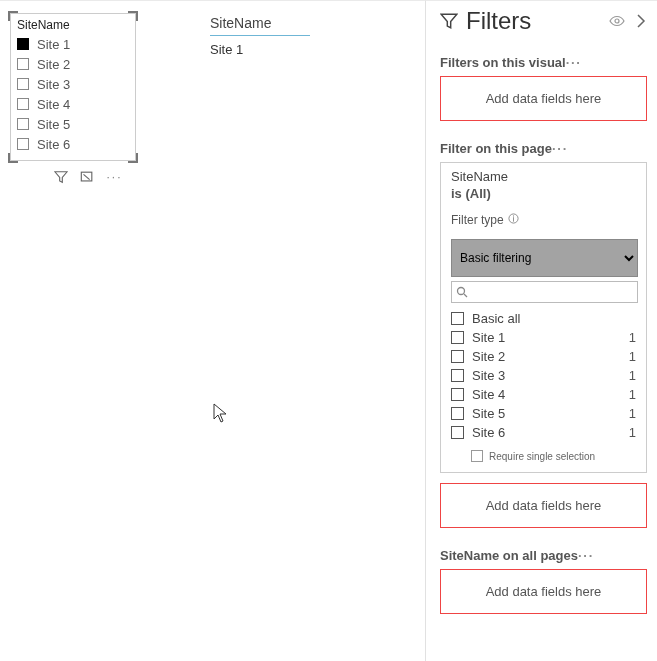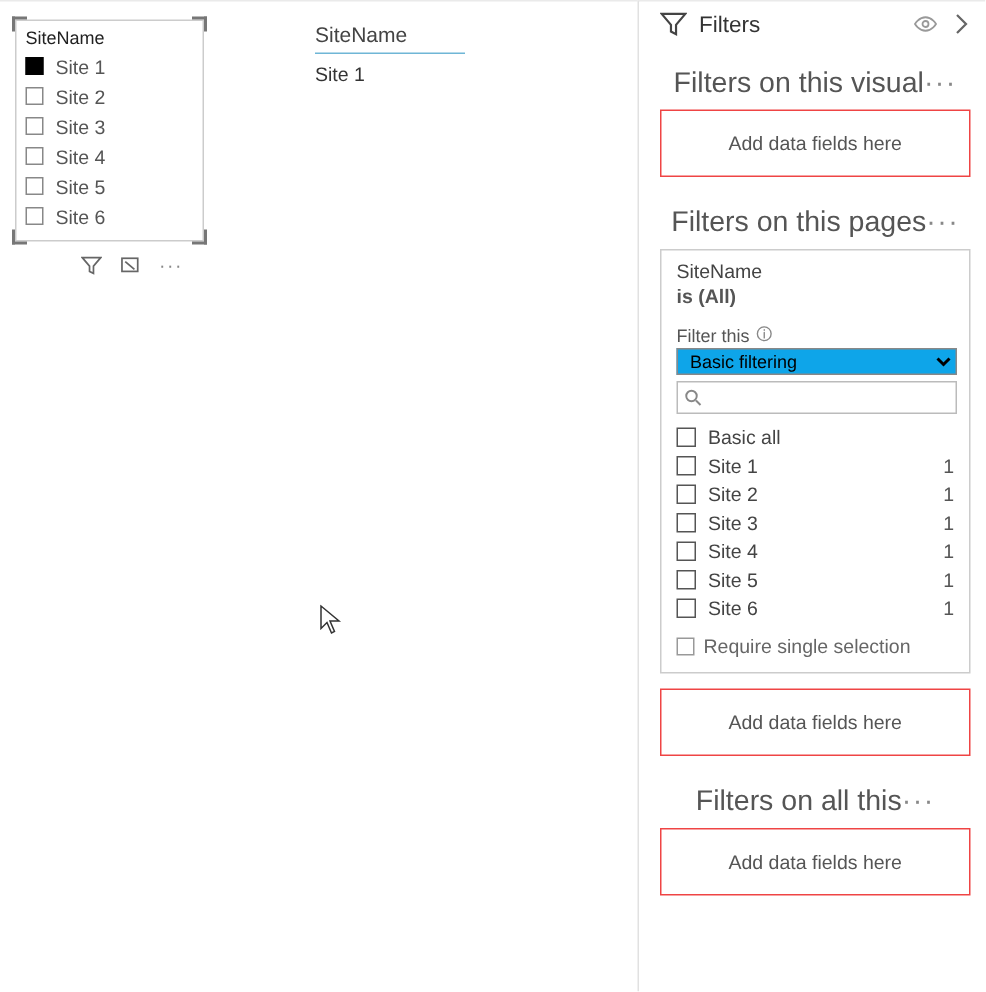--- a/index.html
+++ b/index.html
@@ -114,33 +114,34 @@
     padding: 6px 10px 10px 14px;
     overflow-y: auto;
   }
   .fp-header {
     display: flex;
     align-items: center;
     gap: 8px;
     margin-bottom: 20px;
   }
   .fp-header h2 {
-    font-size: 15px;
+    font-size: 24px;
     font-weight: 400;
     color: #333;
     flex: 1;
   }
   .hdr-icons { display:flex; align-items:center; gap:10px; color:#888;}
   .section-label {
     display:flex;
-    justify-content:center;
+    justify-content:flex-start;
     align-items:center;
     color: #555;
-    font-size: 19px;
+    font-size: 13px;
     margin: 20px 0 6px 0;
+    font-weight: bold;
   }
   .section-label:first-of-type { margin-top: 0; }
   .dots { color:#888; letter-spacing:1px; cursor:default;}
   .add-fields {
     border: 1px solid #ef4444;
     text-align: center;
     color: #555;
     font-size: 13px;
     padding: 14px 4px;
     margin-bottom: 6px;
@@ -152,27 +153,27 @@
     margin-bottom: 10px;
   }
   .fc-name { font-size: 13px; color:#444; }
   .fc-state { font-size: 13px; color:#555; margin-top:2px;font-weight:bold; }
   .fc-ftlabel {
     font-size: 12px; color:#555;
     margin-top: 12px;
     display:flex; align-items:center; gap:4px;
   }
   .fc-select {
-    margin-top: 1px;
+    margin-top: 12px;
     width: 100%;
-    height: 18px;
+    height: 38px;
     border:1px solid #888;
     font-size:12px;
     padding: 0 4px;
-    background:#0ea5e9;
+    background:#a3a3a3;
   }
   .fc-search {
     margin-top: 4px;
     width: 100%;
     height: 22px;
     border:1px solid #bbb;
     display:flex;
     align-items:center;
     padding: 0 4px;
     color:#888;
@@ -188,23 +189,24 @@
   }
   .fc-row .lbl { flex:1; margin-left:8px;}
   .fc-row .cnt { color:#555; padding-right:2px;}
   .chk2 {
     width:13px;height:13px;border:1.5px solid #555;flex-shrink:0;
   }
   .fc-req {
     margin-top: 8px;
     display:flex;
     align-items:center;
-    font-size:13px;
+    font-size:10px;
     color:#666;
     gap:6px;
+    margin-left:20px;
   }
   .chk3 {
     width:12px;height:12px;border:1px solid #999;flex-shrink:0;
   }
 
 </style>
 </head>
 <body>
 
 <div class="canvas">
@@ -297,29 +299,29 @@
     </div>
   </div>
 
   <div class="section-label">
     <span>Filters on this visual</span>
     <span class="dots">···</span>
   </div>
   <div class="add-fields">Add data fields here</div>
 
   <div class="section-label">
-    <span>Filters on this pages</span>
+    <span>Filter on this page</span>
     <span class="dots">···</span>
   </div>
 
   <div class="filter-card">
     <div class="fc-name">SiteName</div>
     <div class="fc-state">is (All)</div>
     <div class="fc-ftlabel">
-      <span>Filter this</span>
+      <span>Filter type</span>
       <span>
         <svg width="11" height="11" viewBox="0 0 12 12" stroke="#888" fill="none" stroke-width="1">
             <circle cx="6" cy="6" r="5"></circle>
             <path d="M6 5v4 M6 3v0.5" stroke-linecap="round"></path>
           </svg>
       </span>
     </div>
     <select class="fc-select">
       <option>Basic filtering</option>
     </select>
@@ -369,18 +371,18 @@
       </div>
     <div class="fc-req">
       <span class="chk3"></span>
       <span>Require single selection</span>
     </div>
   </div>
 
   <div class="add-fields">Add data fields here</div>
 
   <div class="section-label">
-    <span>Filters on all this</span>
+    <span>SiteName on all pages</span>
     <span class="dots">···</span>
   </div>
   <div class="add-fields">Add data fields here</div>
 
 </div>
 
 </body></html>

